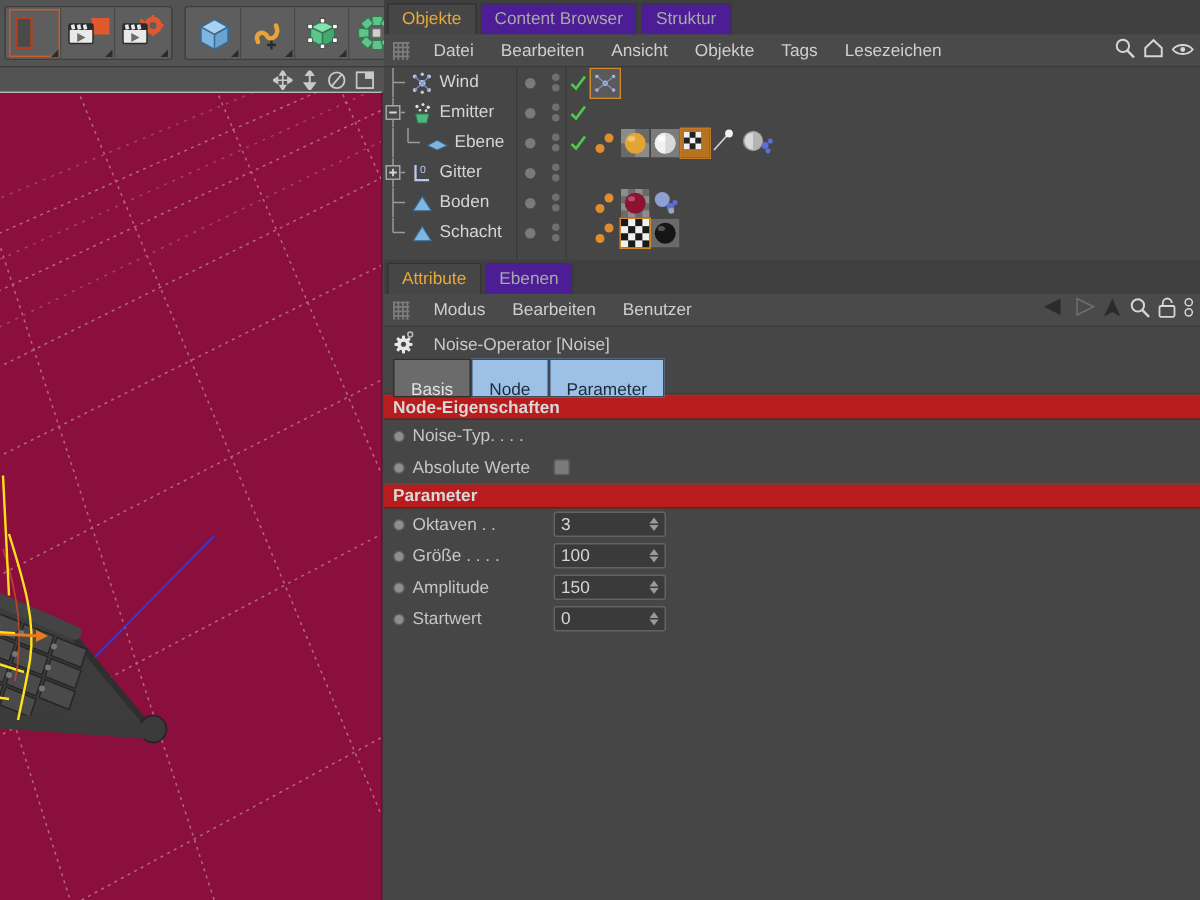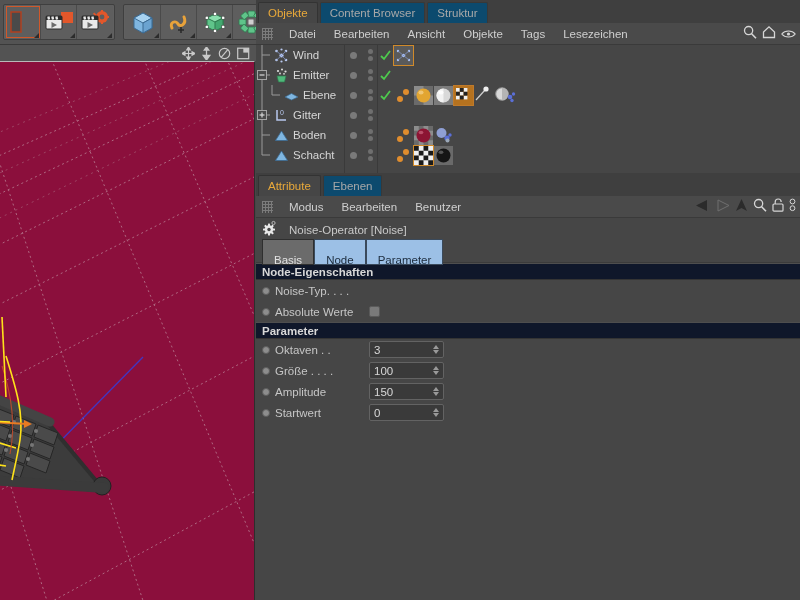--- a/index.html
+++ b/index.html
@@ -64,21 +64,21 @@
   }
 
   
   .tabstrip{
     height:23px;background:#3f3f3f;display:flex;align-items:flex-end;
     padding-left:2px;
   }
   .tab{
     height:21px;line-height:21px;padding:0 9px;
     font-size:11.5px;color:#a8a8a8;
-    background:#0c4a6e;
+    background:#4c1d95;
     border:1px solid #383838;border-bottom:none;
     border-radius:2px 2px 0 0;
     margin-right:2px;
   }
   .tab.active{ color:#e9a93a; background:#464646; border-color:#333;}
 
   
   .menubar{
     height:22px;background:#4a4a4a;
     display:flex;align-items:center;
@@ -148,21 +148,21 @@
     border-bottom:1px solid #3b3b3b;
   }
   .atab{
     height:17px;line-height:16px;font-size:11.5px;
     padding:12px 11px;border:1px solid #2f2f2f;
     background:#6b6b6b;color:#e2e2e2;
   }
   .atab.blue{ background:#9cc0e6;color:#1c2b3c;border-color:#3a4a5c;}
 
   .sect-head{
-    height:17px;background:#0f172a;
+    height:17px;background:#b91c1c;
     display:flex;align-items:center;padding-left:6px;
     font-size:11.5px;font-weight:bold;color:#d8d8d8;
     border-top:1px solid #4e4e4e;border-bottom:1px solid #343434;
   }
   .prow{
     height:21px;display:flex;align-items:center;padding-left:6px;
   }
   .pbullet{
     width:8px;height:8px;border-radius:50%;
     background:#8d8d8d;border:1px solid #5d5d5d;margin-right:5px;flex:none;

